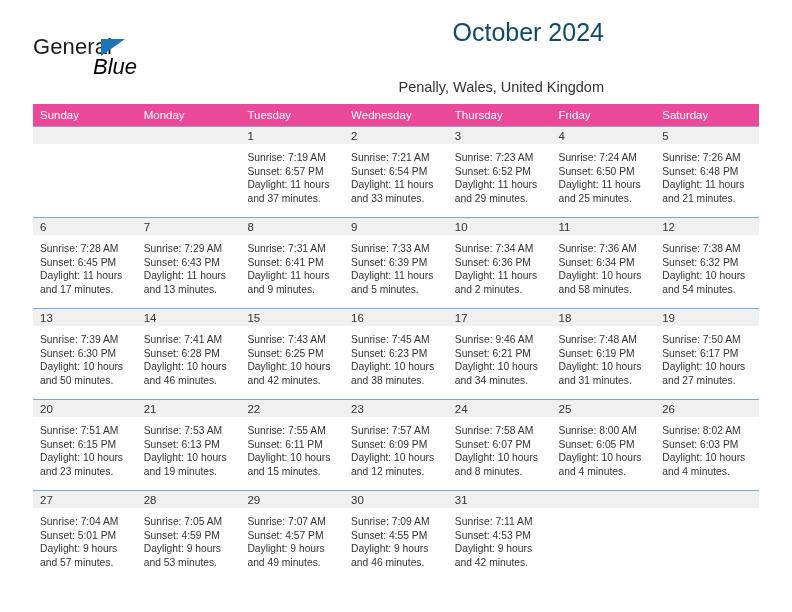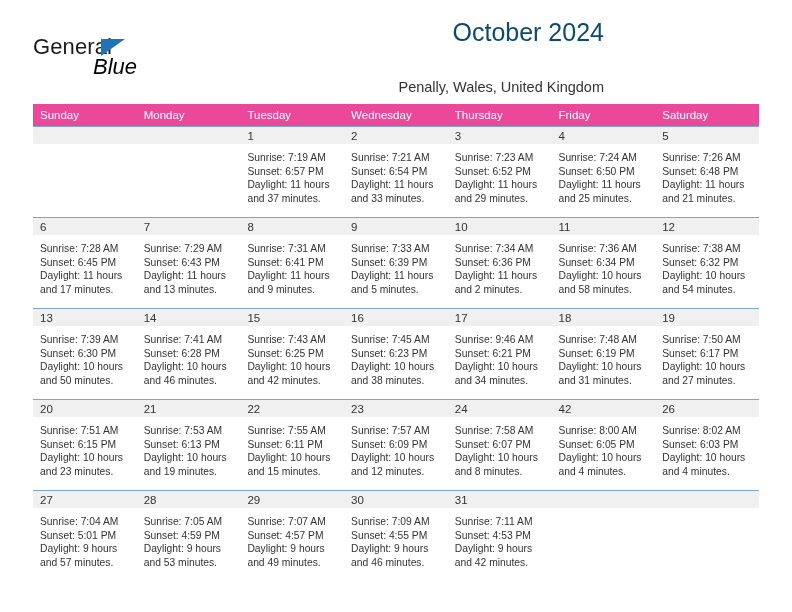--- a/index.html
+++ b/index.html
@@ -455,21 +455,21 @@
                 <div class="info">
                   <div>Sunrise: 7:58 AM</div>
                   <div>Sunset: 6:07 PM</div>
                   <div>Daylight: 10 hours</div>
                   <div>and 8 minutes.</div>
                 </div>
               </div>
             </td>
             <td>
               <div class="cell">
-                <div class="daynum-band">42</div>
+                <div class="daynum-band">25</div>
                 <div class="info">
                   <div>Sunrise: 8:00 AM</div>
                   <div>Sunset: 6:05 PM</div>
                   <div>Daylight: 10 hours</div>
                   <div>and 4 minutes.</div>
                 </div>
               </div>
             </td>
             <td>
               <div class="cell">

